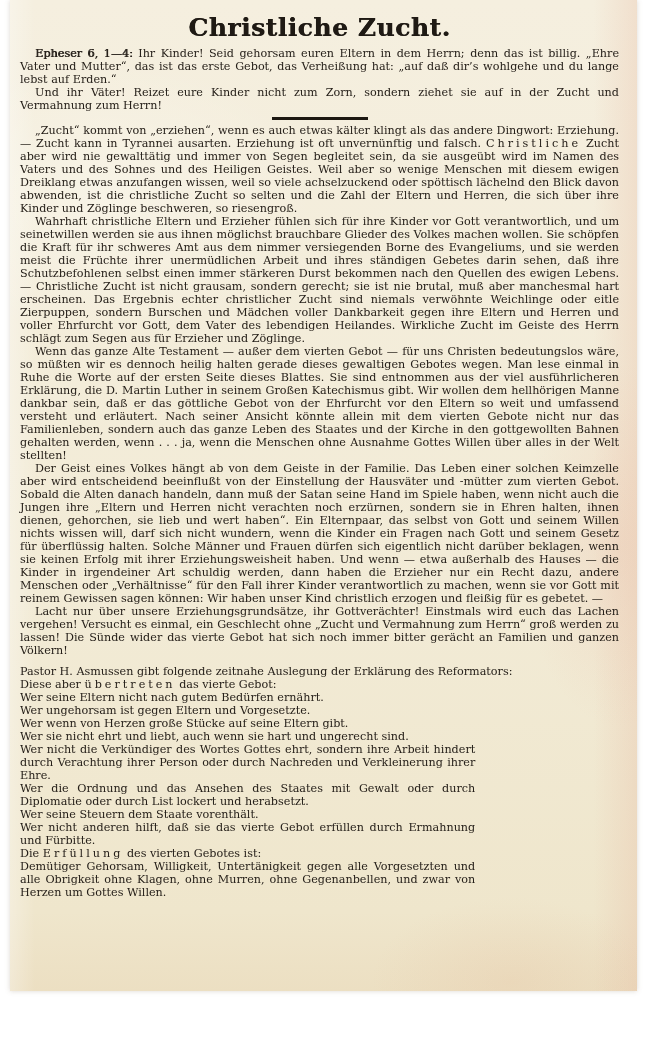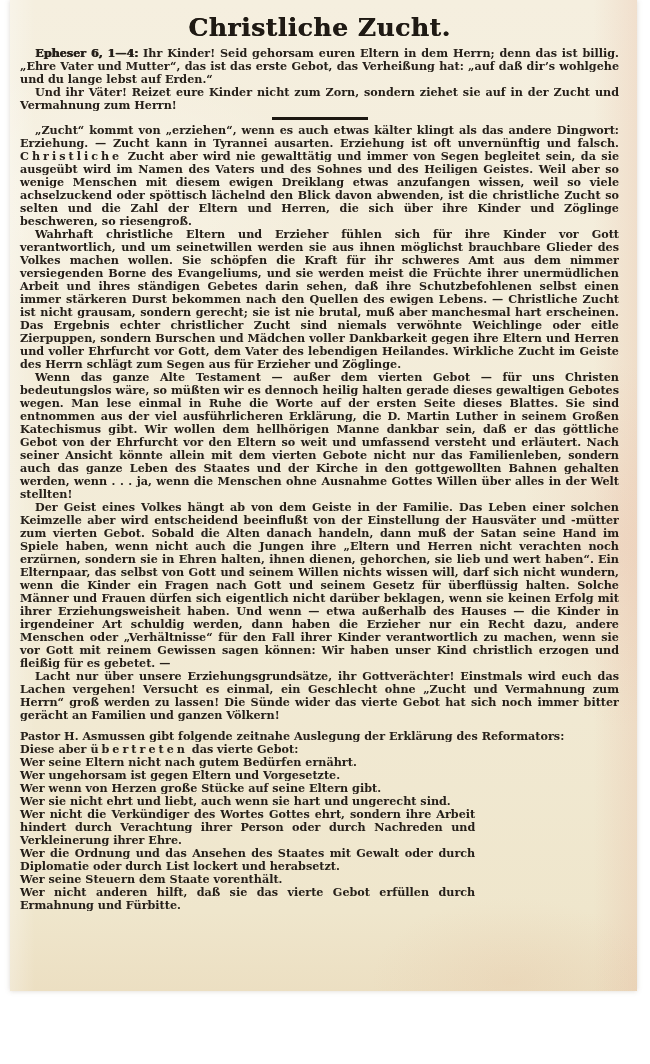--- a/index.html
+++ b/index.html
@@ -36,21 +36,21 @@
     font-size: 25px;
     font-weight: bold;
     letter-spacing: 0.5px;
     color: #1f1a14;
     text-shadow: 0.4px 0 0 currentColor;
   }
   p.body-p {
     margin: 0;
     font-size: 11.2px;
     line-height: 13px;
-    font-weight: bold;
+    font-weight: normal;
     text-align: justify;
     hyphens: auto;
   }
   p.indent { text-indent: 15px; }
   .lead-bold { text-shadow: 0.6px 0 0 currentColor; }
   .sperr { letter-spacing: 3px; margin-top: 28px; }
   .divider {
     width: 96px;
     height: 2.6px;
     background: #1d1812;
@@ -90,16 +90,18 @@
 
       <p class="body-p flush narrow">Wer seine Eltern nicht nach gutem Bedürfen ernährt.</p>
       <p class="body-p flush narrow">Wer ungehorsam ist gegen Eltern und Vorgesetzte.</p>
       <p class="body-p flush narrow">Wer wenn von Herzen große Stücke auf seine Eltern gibt.</p>
       <p class="body-p flush narrow">Wer sie nicht ehrt und liebt, auch wenn sie hart und ungerecht sind.</p>
       <p class="body-p flush narrow">Wer nicht die Verkündiger des Wortes Gottes ehrt, sondern ihre Arbeit hindert durch Verachtung ihrer Person oder durch Nachreden und Verkleinerung ihrer Ehre.</p>
       <p class="body-p flush narrow">Wer die Ordnung und das Ansehen des Staates mit Gewalt oder durch Diplomatie oder durch List lockert und herabsetzt.</p>
       <p class="body-p flush narrow">Wer seine Steuern dem Staate vorenthält.</p>
       <p class="body-p flush narrow">Wer nicht anderen hilft, daß sie das vierte Gebot erfüllen durch Ermahnung und Fürbitte.</p>
 
+      <p class="body-p flush"><span>Die</span> <span class="sperr">Erfüllung</span> <span>des vierten Gebotes ist:</span></p>
+      <p class="body-p flush narrow">Demütiger Gehorsam, Willigkeit, Untertänigkeit gegen alle Vorgesetzten und alle Obrigkeit ohne Klagen, ohne Murren, ohne Gegenanbellen, und zwar von Herzen um Gottes Willen.</p>
     </div>
 
   </div>
 </div>
 
 </body></html>

